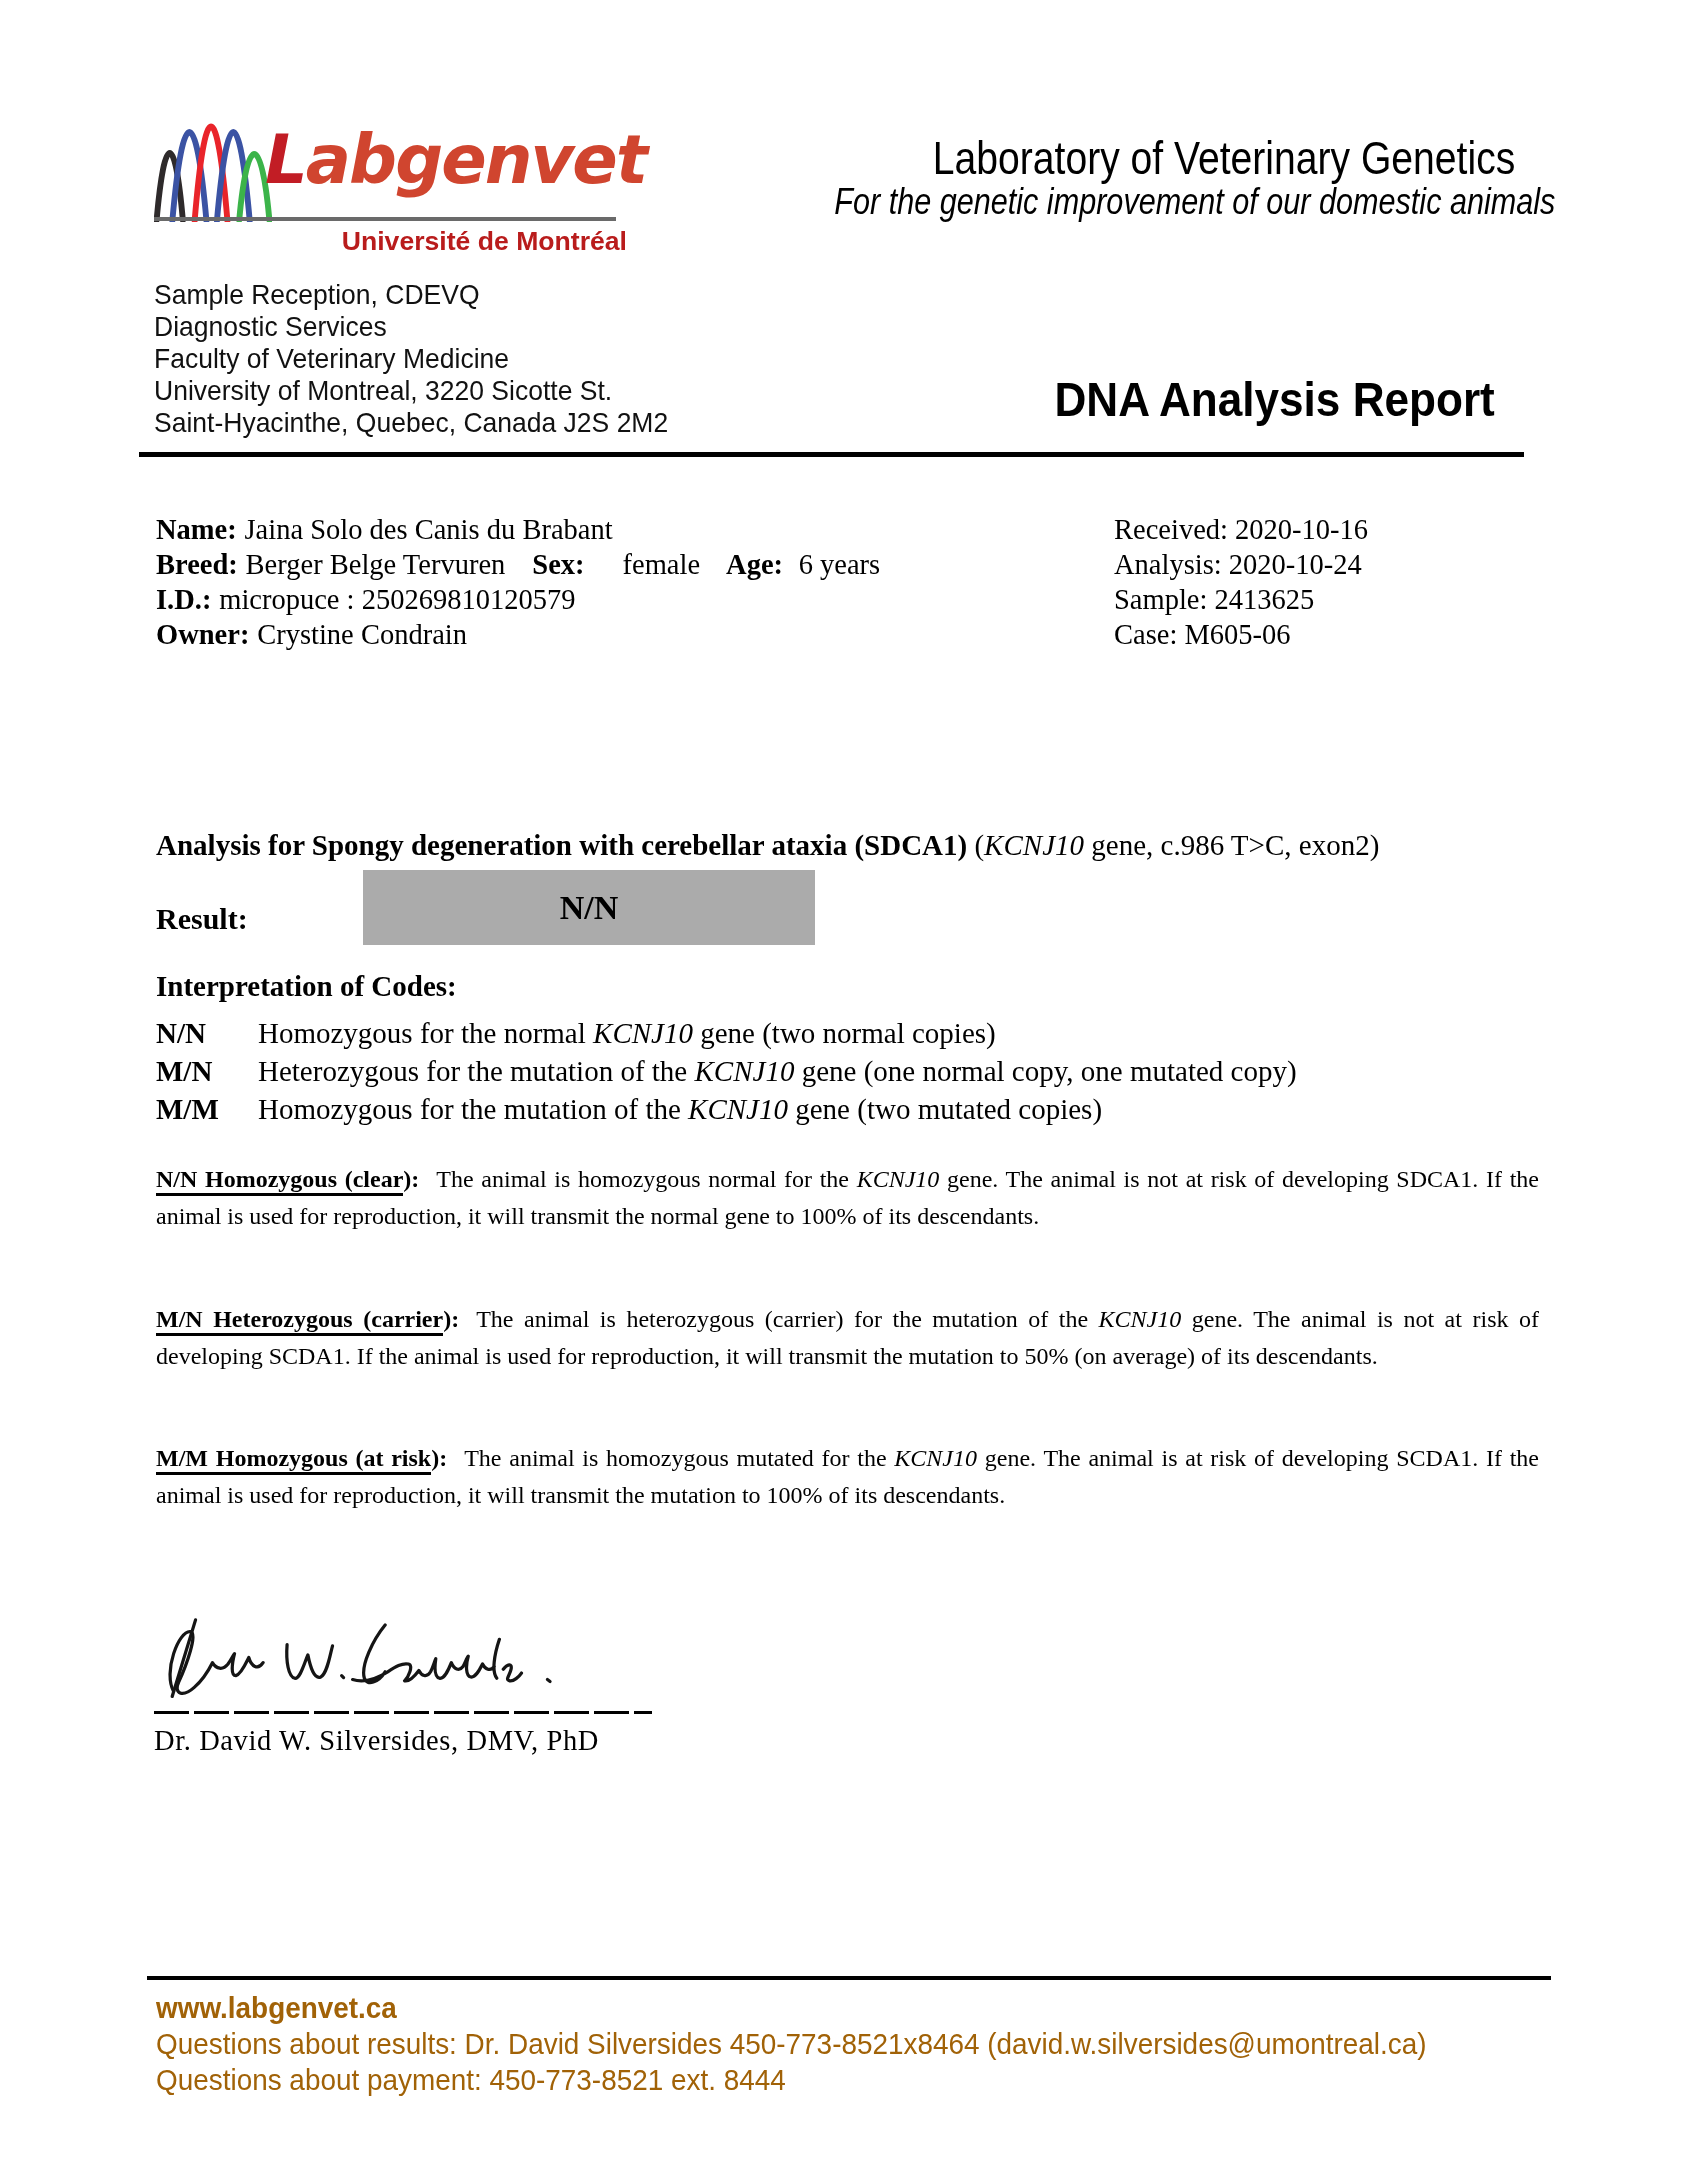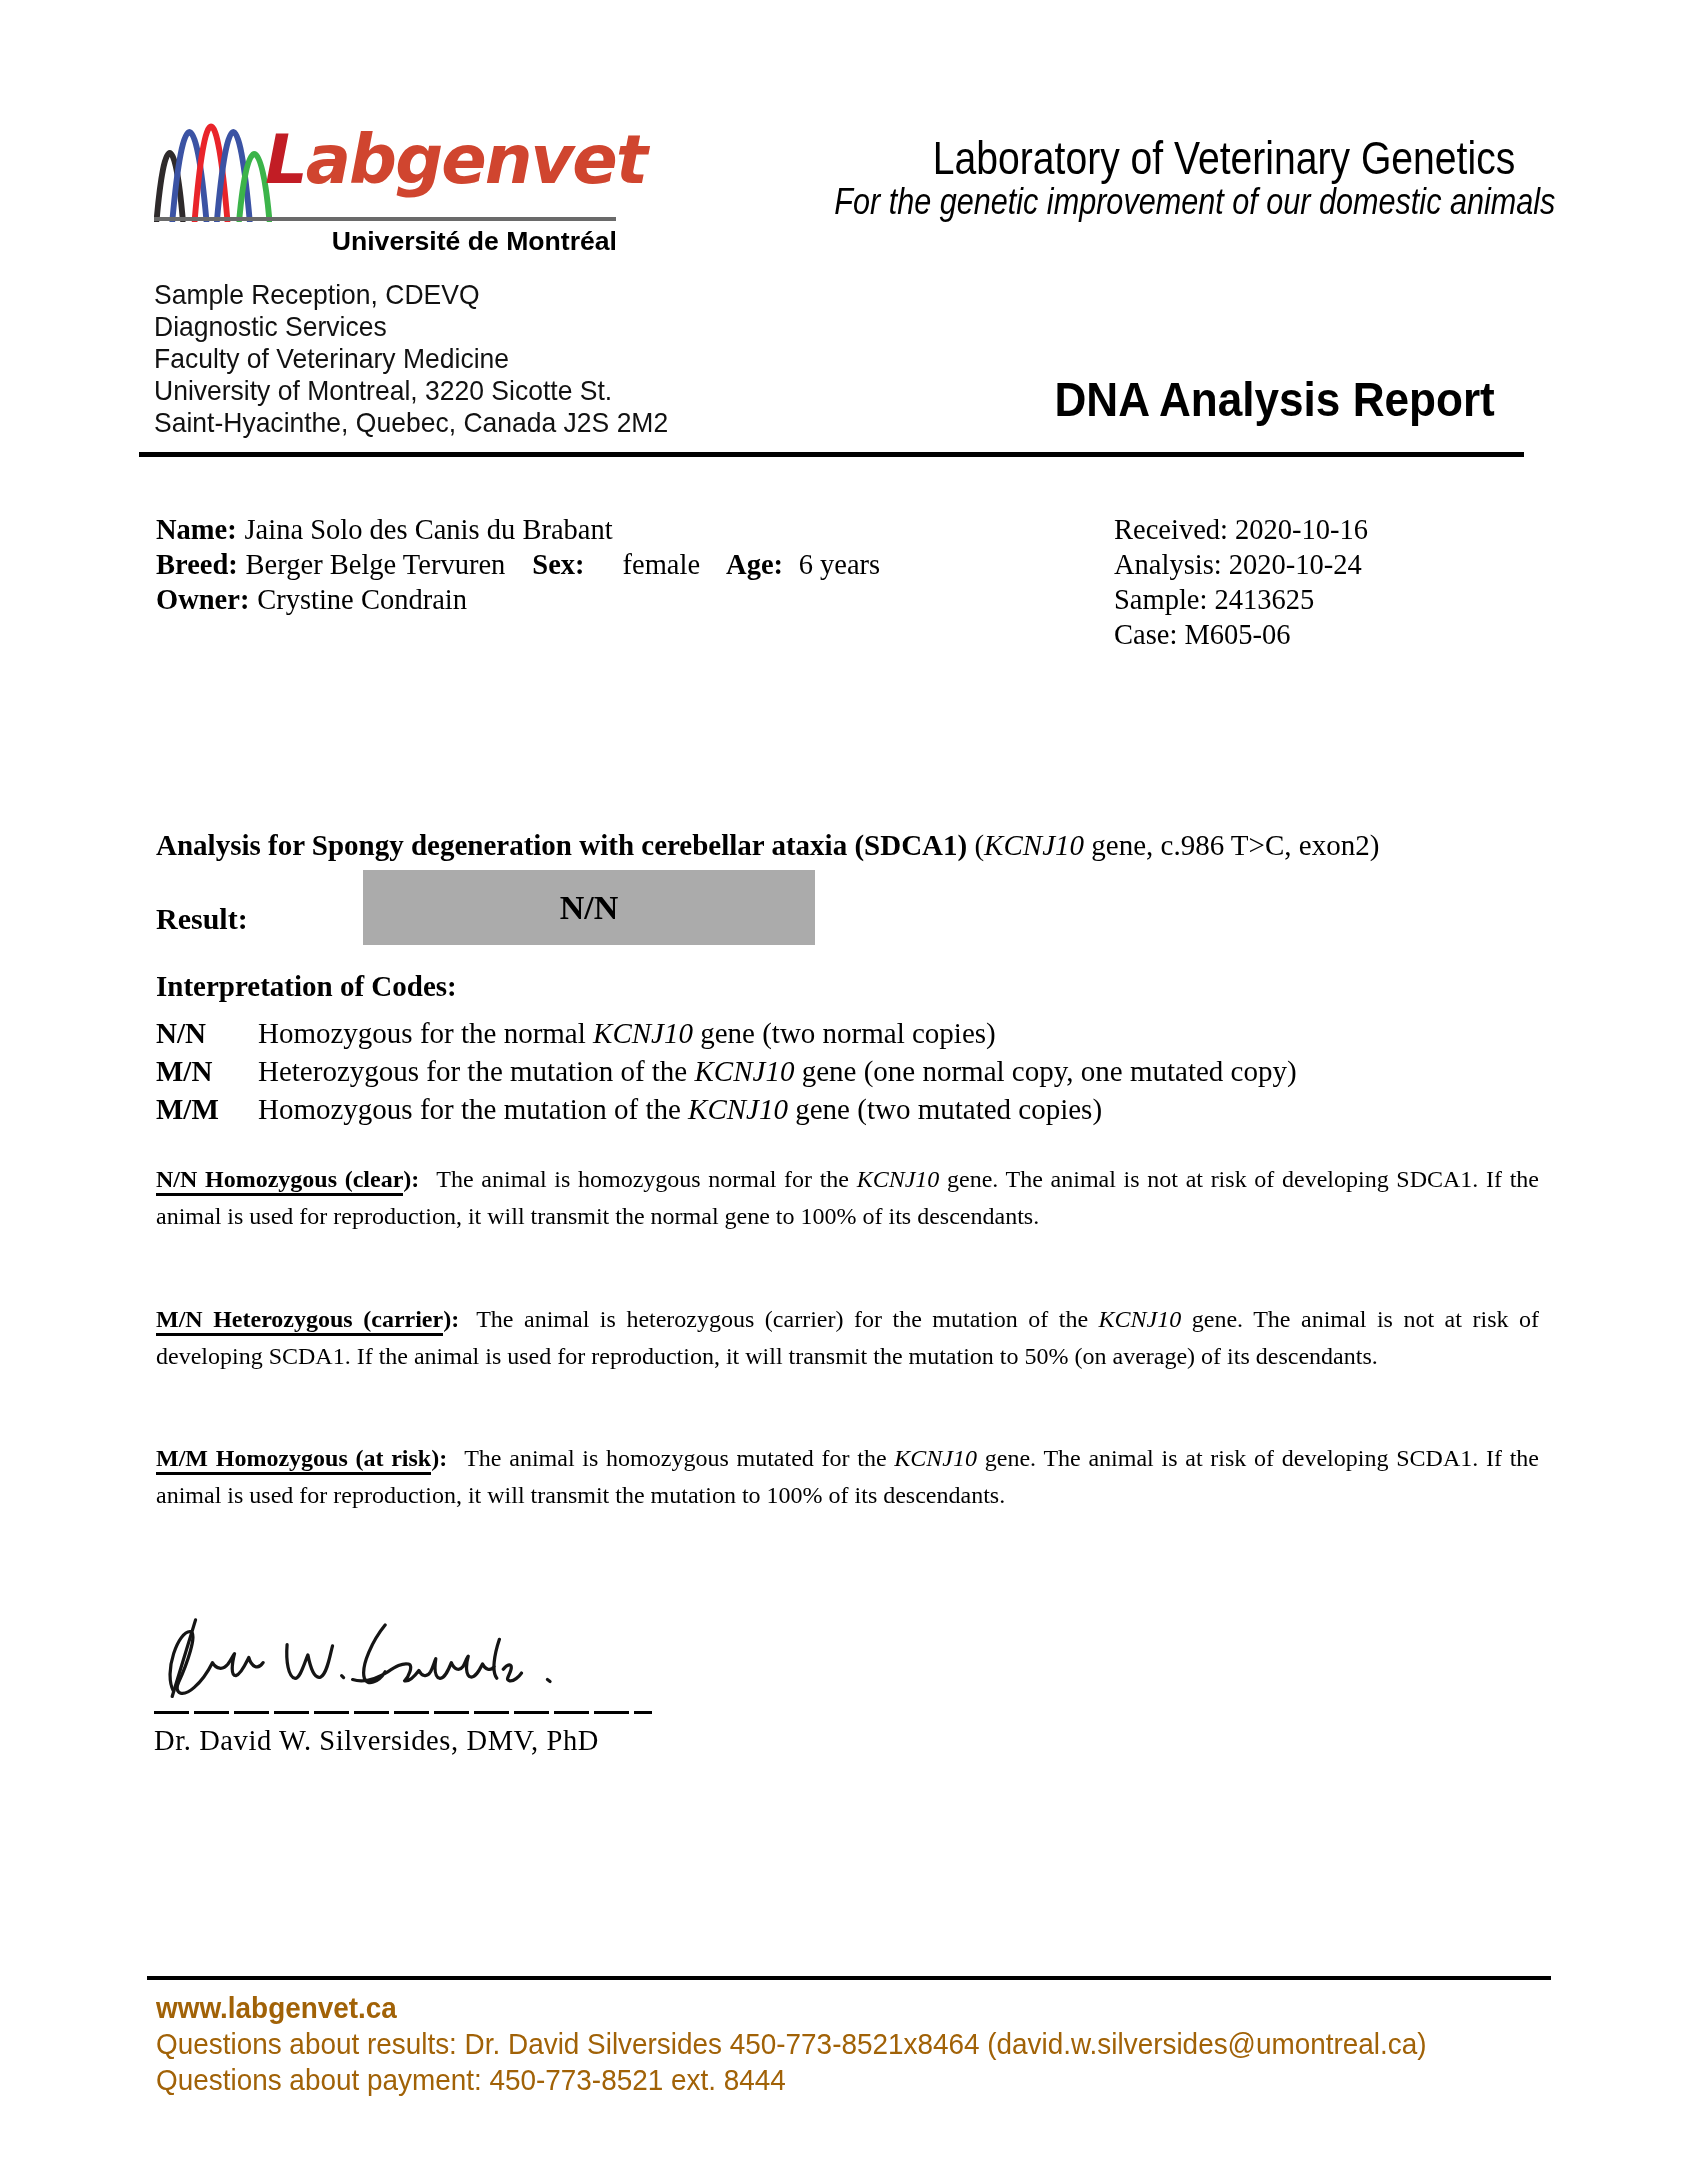--- a/index.html
+++ b/index.html
@@ -16,23 +16,23 @@
   .brand{
     position:absolute;left:265px;top:127px;width:363px;
     font-family:"DejaVu Sans", sans-serif;
     font-style:italic;font-weight:bold;
     font-size:67px;letter-spacing:-1.9px;line-height:67px;
     color:#d0452f;white-space:nowrap;
   }
   .brand .first{color:#c21d25;}
   .logo-rule{position:absolute;left:154px;top:217px;width:462px;height:3.9px;background:#6a6a6a;}
   .logo-sub{
-    position:absolute;left:268px;top:226px;width:349px;
+    position:absolute;left:278px;top:226px;width:349px;
     text-align:right;font-family:"Liberation Sans", sans-serif;
-    font-weight:bold;font-size:26.6px;color:#000000;white-space:nowrap;
+    font-weight:bold;font-size:26.6px;color:#b91c1c;white-space:nowrap;
   }
   
   .head-right{position:absolute;left:707px;top:134px;width:808px;text-align:right;font-family:"Liberation Sans", sans-serif;}
   .head-title{font-size:46px;line-height:48px;white-space:nowrap;}
   .head-tagline{font-size:36px;line-height:40px;font-style:italic;white-space:nowrap;}
   .cond-r{display:inline-block;transform:scaleX(0.85);transform-origin:right center;white-space:nowrap;}
   .cond-l{display:inline-block;transform:scaleX(0.93);transform-origin:left center;white-space:nowrap;}
   
   .addr{position:absolute;left:154px;top:278px;font-family:"Liberation Sans", sans-serif;font-size:28.5px;line-height:32px;color:#111;}
   
@@ -111,20 +111,21 @@
     <div class="addr-line"><span class="cond-l">University of Montreal, 3220 Sicotte St.</span></div>
     <div class="addr-line"><span class="cond-l">Saint-Hyacinthe, Quebec, Canada J2S 2M2</span></div>
   </div>
 
   <div class="report-title"><span class="cond-c">DNA Analysis Report</span></div>
   <div class="rule-header"></div>
 
   <div class="info-left">
     <div><span class="lbl">Name:</span><span class="val">Jaina Solo des Canis du Brabant</span></div>
     <div><span class="lbl">Breed:</span><span class="val">Berger Belge Tervuren</span><span class="sex-label">Sex:</span><span class="sex-value">female</span><span class="age-label">Age:</span><span class="age-value">6 years</span></div>
+    <div><span class="lbl">I.D.:</span><span class="val">micropuce : 250269810120579</span></div>
     <div><span class="lbl">Owner:</span><span class="val">Crystine Condrain</span></div>
   </div>
 
   <div class="info-right">
     <div>Received: 2020-10-16</div>
     <div>Analysis: 2020-10-24</div>
     <div>Sample: 2413625</div>
     <div>Case: M605-06</div>
   </div>
 

